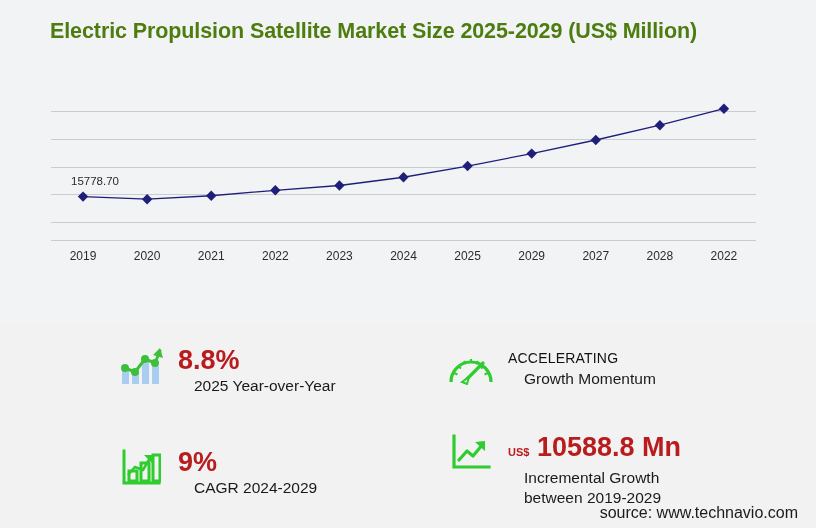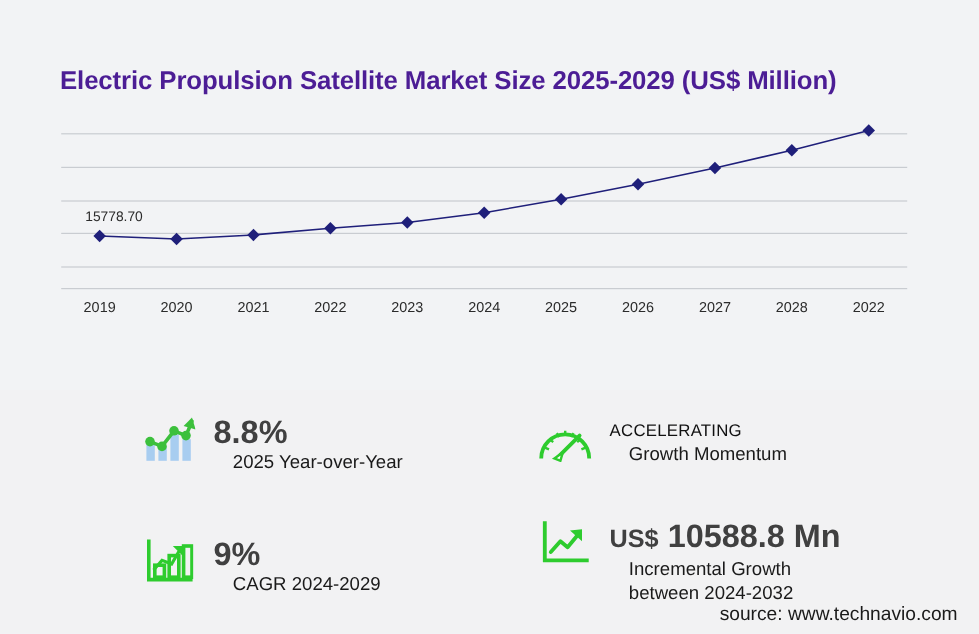--- a/index.html
+++ b/index.html
@@ -10,24 +10,23 @@
     overflow:hidden;
     position:relative;
   }
   .page{position:relative;width:816px;height:528px;}
 
   
   .title{
     position:absolute;
     left:50px;top:16px;width:700px;
     font-size:21.5px;font-weight:bold;
-    color:#4c1d95;
+    color:#4d7c0f;
     line-height:30px;
     letter-spacing:-0.1px;
-    margin-top:36px;
   }
 
   
   .chart-wrap{
     position:absolute;left:0;top:95px;width:816px;height:195px;padding-left:6px;
   }
   .gridline{
     position:absolute;left:0;width:705px;height:1px;
     background:#c9ccd1;
   }
@@ -61,24 +60,24 @@
     position:absolute;
     display:flex;align-items:flex-start;
   }
   .stat .ico{
     width:46px;height:46px;flex:none;
     display:flex;align-items:center;justify-content:center;
     margin-right:14px;
   }
   .stat .txt{padding-top:2px;}
   .big{
-    font-size:27px;font-weight:bold;color:#404040;
+    font-size:27px;font-weight:bold;color:#b91c1c;
     line-height:31px;white-space:nowrap;
   }
-  .big .unit{font-size:21px;font-weight:bold;letter-spacing:0;text-align:right;}
+  .big .unit{font-size:11px;font-weight:bold;letter-spacing:0;text-align:right;}
   .sub{
     font-size:15.5px;color:#1a1a1a;line-height:20px;
     white-space:nowrap;
     margin-left:16px;
   }
   .big-plain{
     font-size:14px;font-weight:normal;color:#111;line-height:22px;
     white-space:nowrap;letter-spacing:0.2px;
   }
 
@@ -126,21 +125,21 @@
       </div>
     <div class="axisline" style="top:145px;"></div>
     <div class="xlabels" id="xlabel-layer" style="top:154px;">
         <div class="xlabel" style="left: 32.0455px;">2019</div>
         <div class="xlabel" style="left: 96.1364px;">2020</div>
         <div class="xlabel" style="left: 160.227px;">2021</div>
         <div class="xlabel" style="left: 224.318px;">2022</div>
         <div class="xlabel" style="left: 288.409px;">2023</div>
         <div class="xlabel" style="left: 352.5px;">2024</div>
         <div class="xlabel" style="left: 416.591px;">2025</div>
-        <div class="xlabel" style="left: 480.682px;">2026</div>
+        <div class="xlabel" style="left: 480.682px;">2029</div>
         <div class="xlabel" style="left: 544.773px;">2027</div>
         <div class="xlabel" style="left: 608.864px;">2028</div>
         <div class="xlabel" style="left: 672.955px;">2022</div>
       </div>
   </div>
 
   <div class="stats">
 
     <div class="stat s1">
       <div class="ico">
@@ -210,20 +209,20 @@
           <polyline points="8,26 16,17 22,22 32,10" fill="none" stroke="#2ecc2e" stroke-width="3.2" stroke-linejoin="round" stroke-linecap="round"></polyline>
           <polygon points="34,7 34,17 24,8" fill="#2ecc2e"></polygon>
         </svg>
       </div>
       <div class="txt">
         <div class="big">
           <span class="unit">US$</span>
           <span>10588.8 Mn</span>
         </div>
         <div class="sub">Incremental Growth</div>
-        <div class="sub">between 2024-2032</div>
+        <div class="sub">between 2019-2029</div>
       </div>
     </div>
 
     <div class="source">source: www.technavio.com</div>
   </div>
 
 </div>
 
 </body></html>

